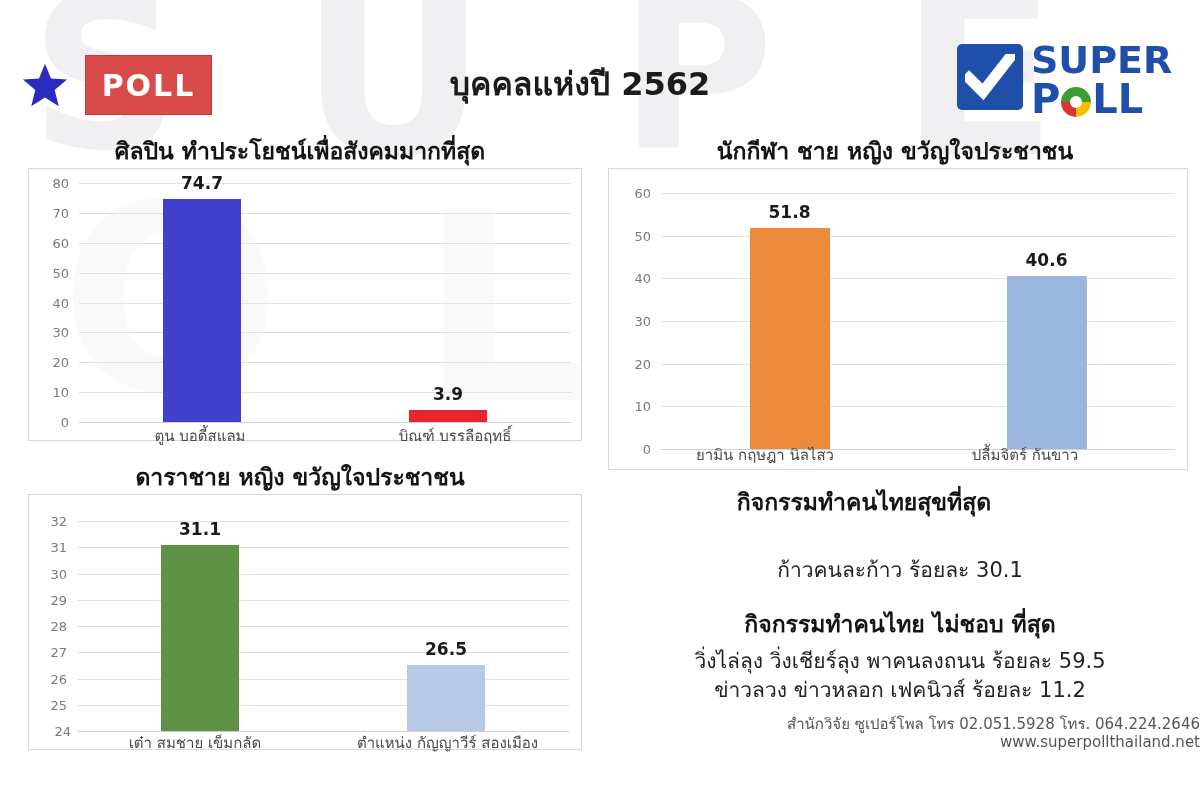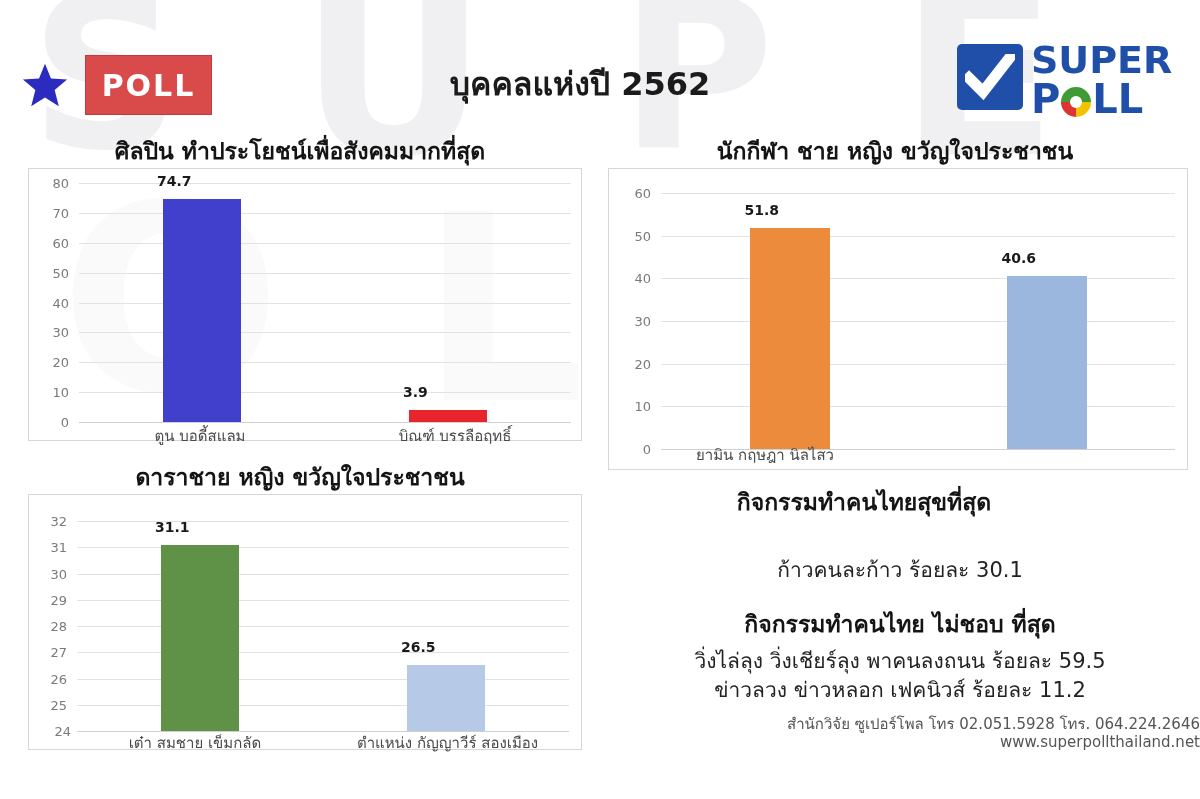--- a/index.html
+++ b/index.html
@@ -49,21 +49,21 @@
 
   
   .chart-title{position:absolute;text-align:center;font-size:23px;font-weight:bold;color:#141414;}
   .panel{position:absolute;background:rgba(255,255,255,0.55);border:1px solid #d7d7d7;}
   .plot{position:absolute;left:0;top:0;right:0;bottom:0;}
   .gridline{position:absolute;left:0;right:0;height:1px;background:#e2e2e2;}
   .axis-baseline{position:absolute;left:0;right:0;height:1px;background:#d0d0d0;}
   .ytick{position:absolute;right:0;transform:translateY(-50%);
      font-size:13px;color:#7a7a7a;text-align:right;width:34px;}
   .bar{position:absolute;bottom:0;}
-  .bar-val{position:absolute;font-size:14px;font-weight:bold;color:#1a1a1a;}
+  .bar-val{position:absolute;text-align:center;font-size:17px;font-weight:bold;color:#1a1a1a;}
   .xlabel{position:absolute;text-align:center;font-size:15px;color:#4a4a4a;}
 
   
   .txt-head{position:absolute;text-align:center;font-size:23px;font-weight:bold;color:#141414;}
   .txt-line{position:absolute;text-align:center;font-size:21px;color:#222;}
   .foot-line{position:absolute;text-align:right;font-size:15px;color:#555;}
 </style>
 </head>
 <body>
 
@@ -145,20 +145,21 @@
         <div class="ytick" style="top: 66.6667px; left: 8px;">50</div>
         <div class="gridline" style="top: 24px; left: 52px; right: 12px;"></div>
         <div class="ytick" style="top: 24px; left: 8px;">60</div>
         <div class="bar" style="left: 140.5px; top: 58.9867px; width: 80px; height: 221.013px; background: rgb(237, 139, 60);"></div>
         <div class="bar-val" style="left: 135.5px; top: 32.9867px; width: 90px;">51.8</div>
         <div class="bar" style="left: 397.5px; top: 106.773px; width: 80px; height: 173.227px; background: rgb(155, 183, 222);"></div>
         <div class="bar-val" style="left: 392.5px; top: 80.7733px; width: 90px;">40.6</div>
       </div>
   </div>
   <div class="xlabel" style="left:640px;top:443px;width:250px;">ยามิน กฤษฎา นิลไสว</div>
+  <div class="xlabel" style="left:900px;top:443px;width:250px;">ปลื้มจิตร์ กันขาว</div>
 
   <div class="chart-title" style="left:20px;top:459px;width:560px;">ดาราชาย หญิง ขวัญใจประชาชน</div>
   <div class="panel" id="panel3" style="left:28px;top:494px;width:552px;height:254px;">
     <div class="plot" id="plot3">
         <div class="axis-baseline" style="top: 236px; left: 48px; right: 12px;"></div>
         <div class="ytick" style="top: 236px; left: 8px;">24</div>
         <div class="gridline" style="top: 209.75px; left: 48px; right: 12px;"></div>
         <div class="ytick" style="top: 209.75px; left: 4px;">25</div>
         <div class="gridline" style="top: 183.5px; left: 48px; right: 12px;"></div>
         <div class="ytick" style="top: 183.5px; left: 4px;">26</div>

